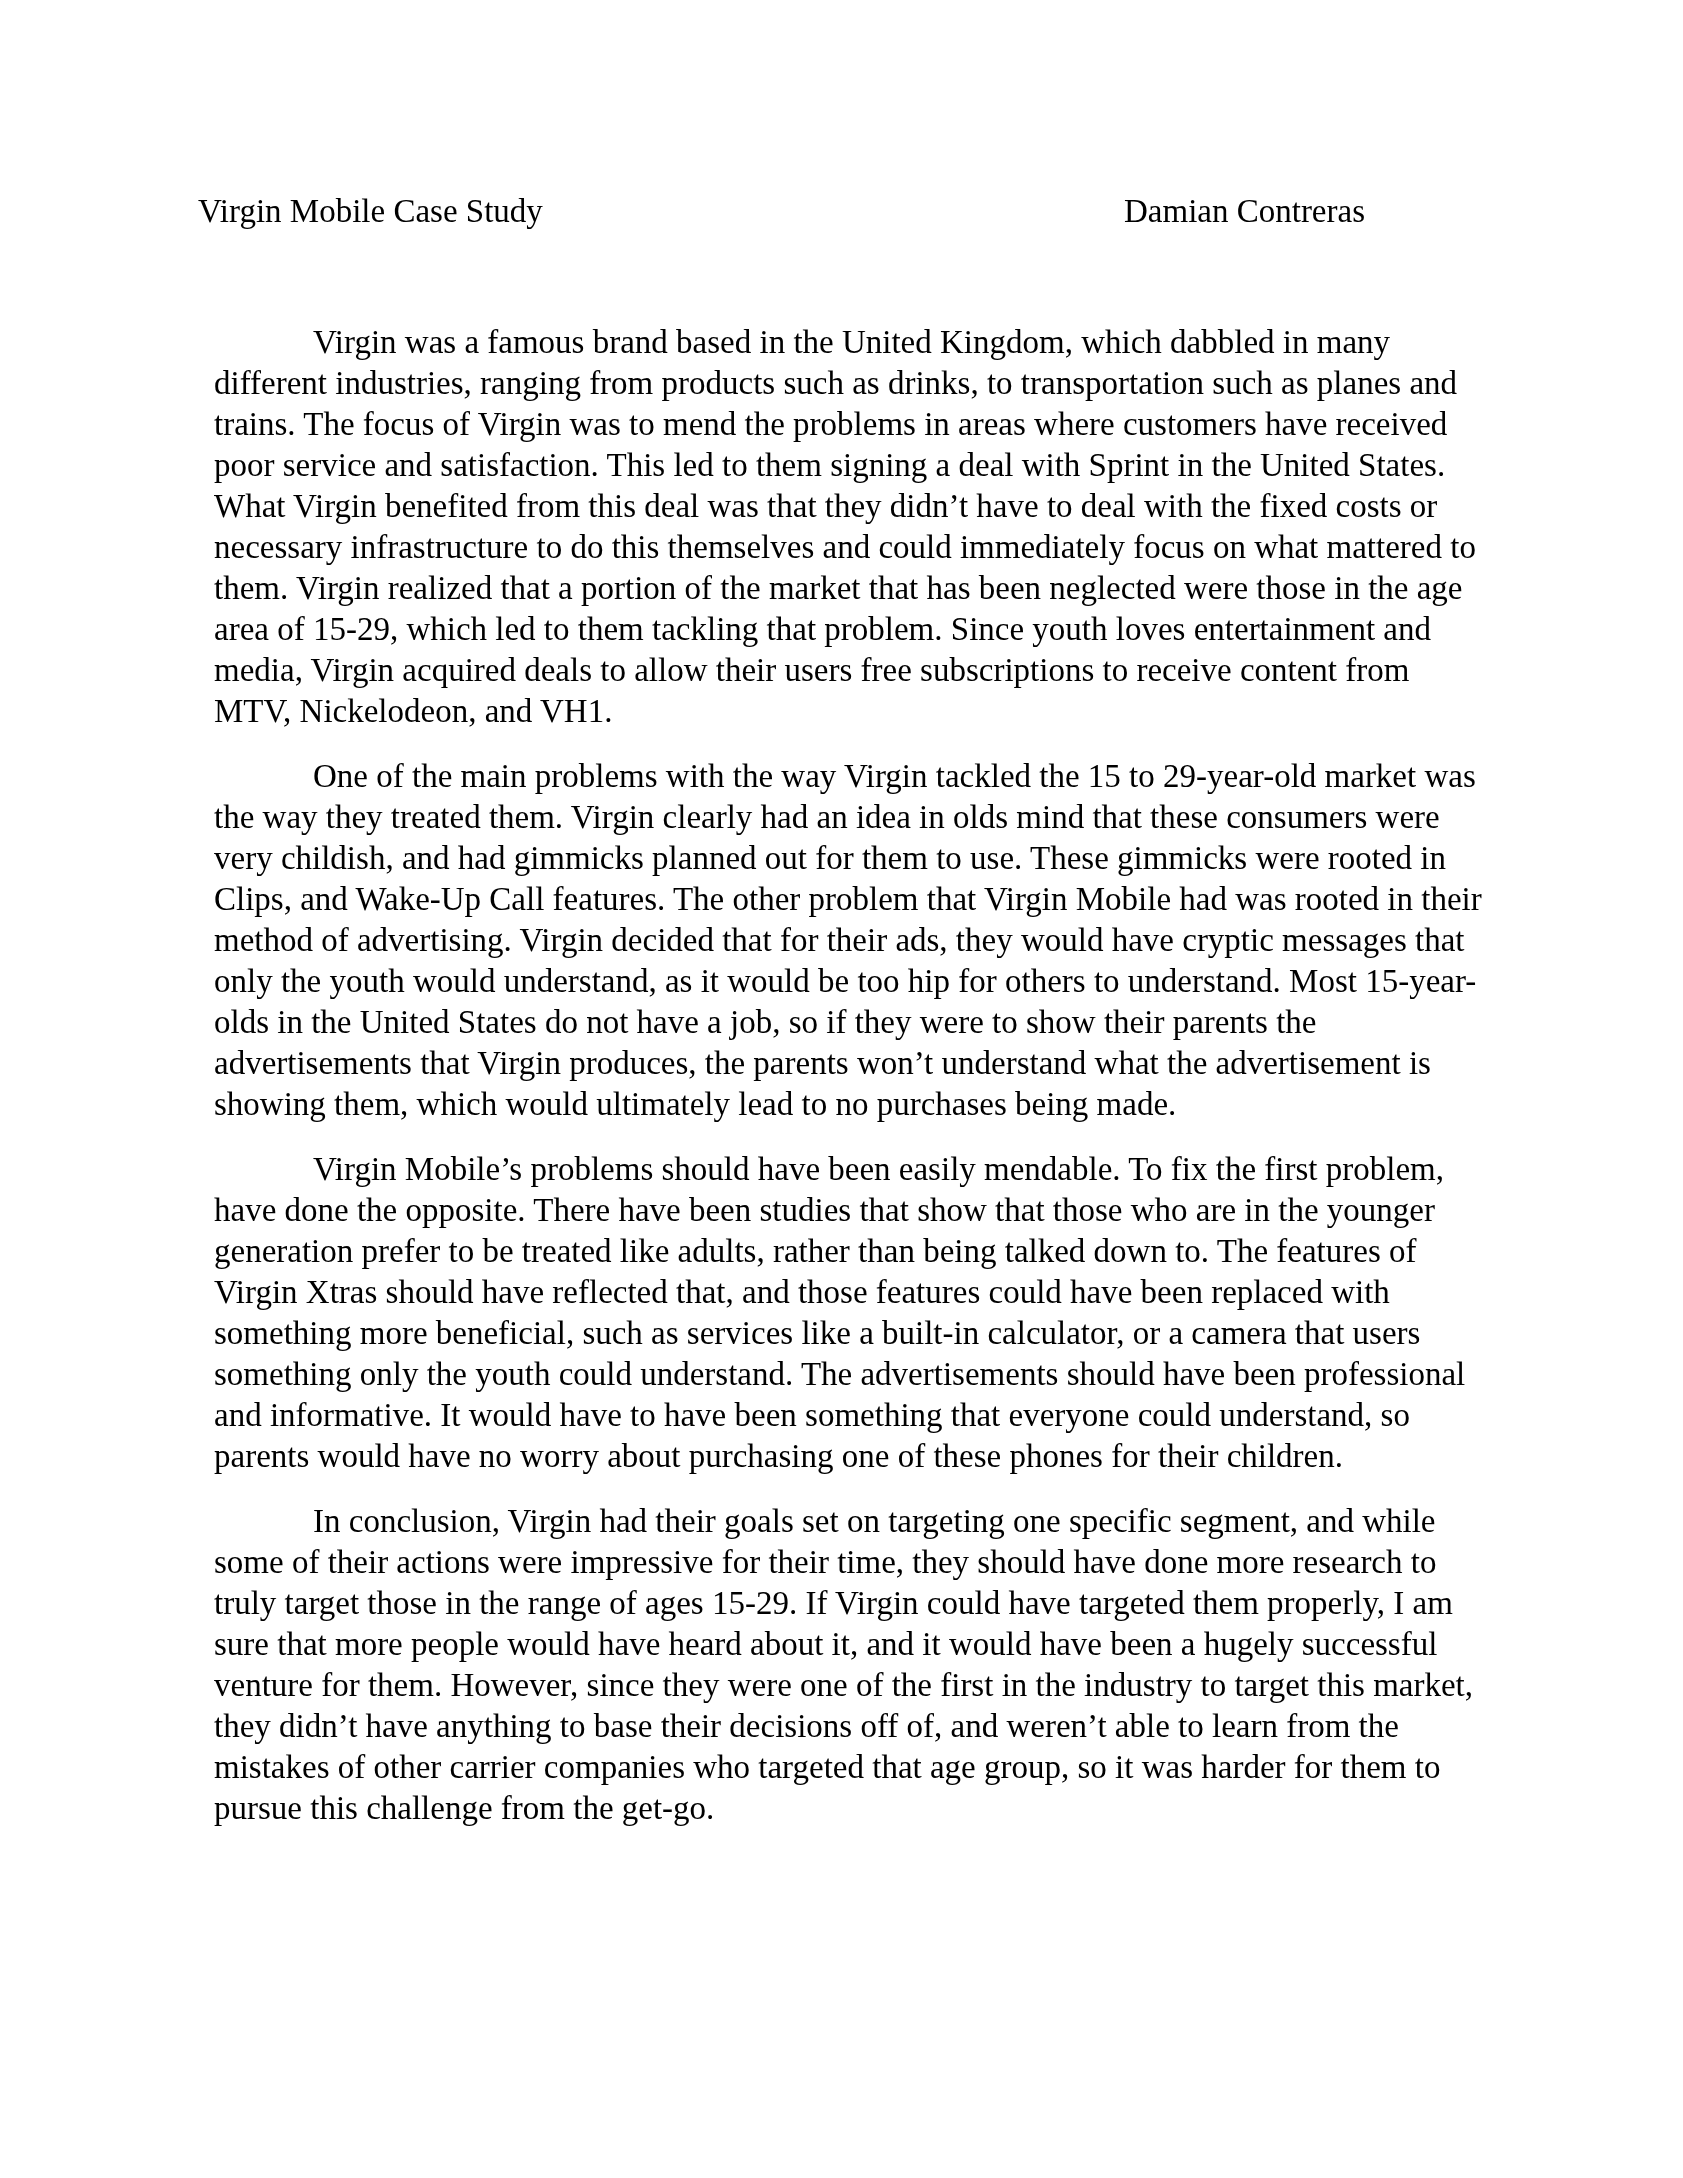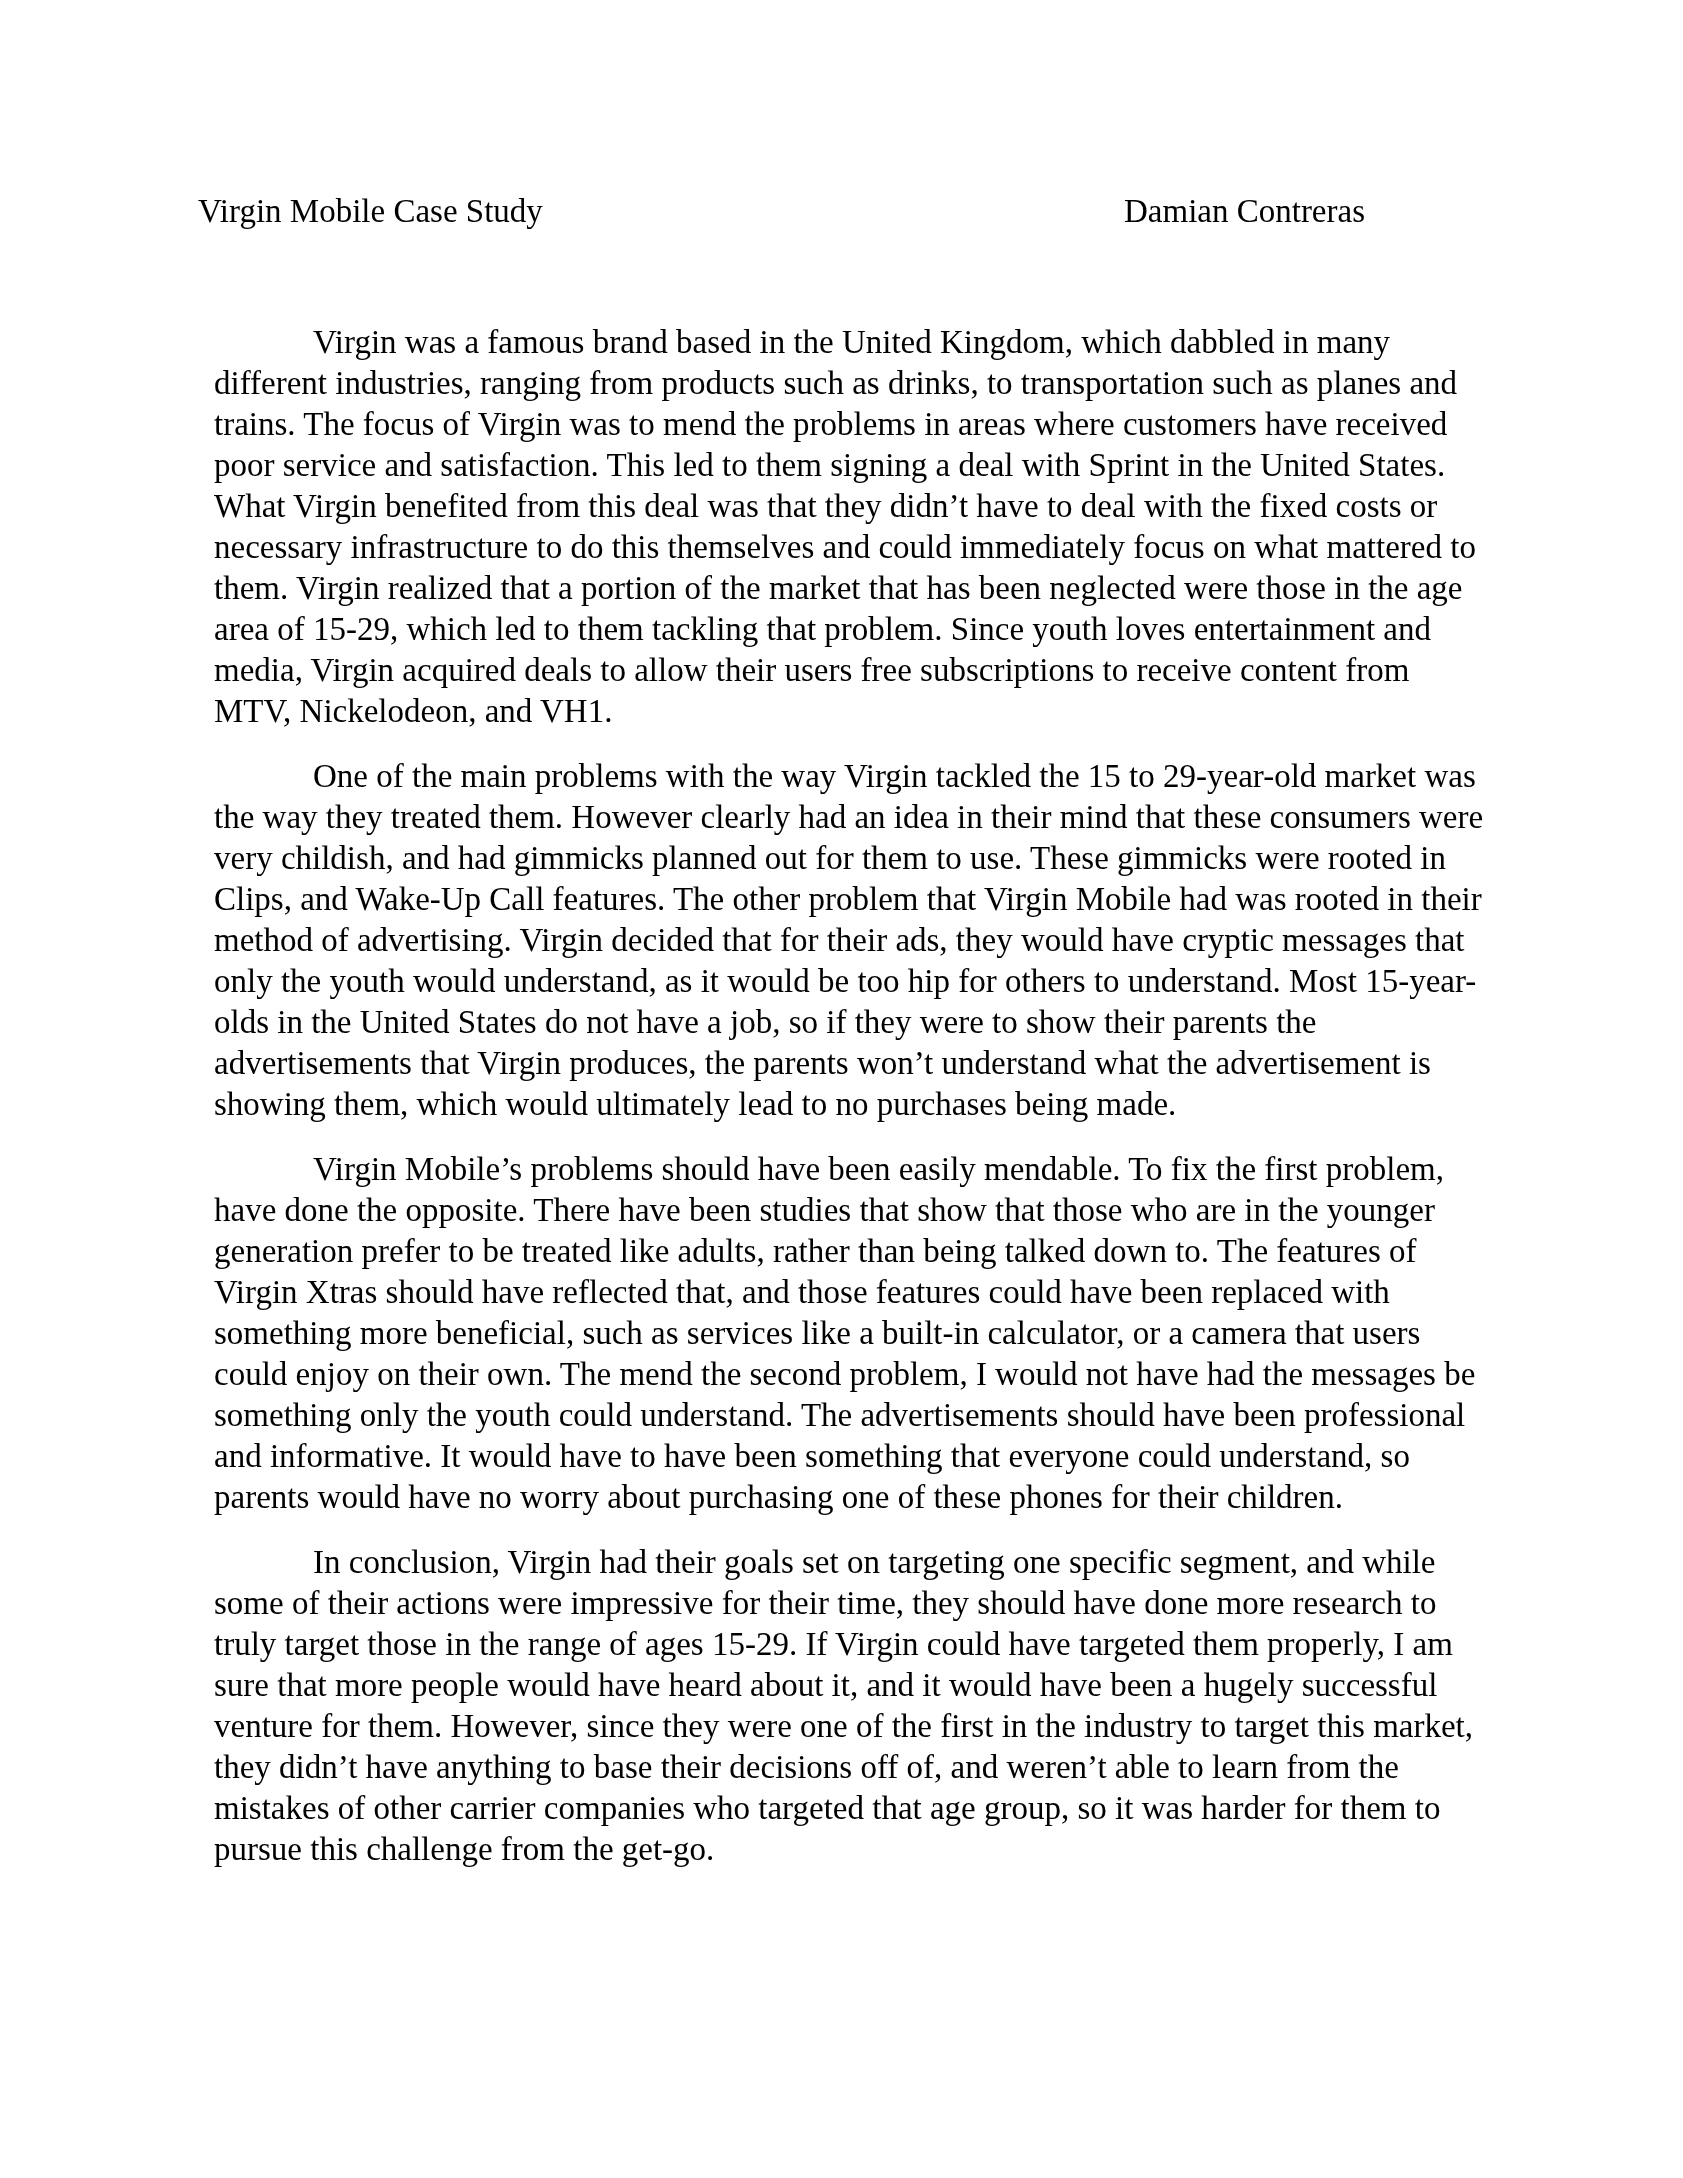--- a/index.html
+++ b/index.html
@@ -57,36 +57,35 @@
         <div class="line">poor service and satisfaction. This led to them signing a deal with Sprint in the United States.</div>
         <div class="line">What Virgin benefited from this deal was that they didn’t have to deal with the fixed costs or</div>
         <div class="line">necessary infrastructure to do this themselves and could immediately focus on what mattered to</div>
         <div class="line">them. Virgin realized that a portion of the market that has been neglected were those in the age</div>
         <div class="line">area of 15-29, which led to them tackling that problem. Since youth loves entertainment and</div>
         <div class="line">media, Virgin acquired deals to allow their users free subscriptions to receive content from</div>
         <div class="line">MTV, Nickelodeon, and VH1.</div>
       </div>
       <div class="paragraph">
         <div class="line first">One of the main problems with the way Virgin tackled the 15 to 29-year-old market was</div>
-        <div class="line">the way they treated them. However clearly had an idea in their mind that these consumers were</div>
+        <div class="line">the way they treated them. Virgin clearly had an idea in olds mind that these consumers were</div>
         <div class="line">very childish, and had gimmicks planned out for them to use. These gimmicks were rooted in</div>
         <div class="line">Clips, and Wake-Up Call features. The other problem that Virgin Mobile had was rooted in their</div>
         <div class="line">method of advertising. Virgin decided that for their ads, they would have cryptic messages that</div>
         <div class="line">only the youth would understand, as it would be too hip for others to understand. Most 15-year-</div>
         <div class="line">olds in the United States do not have a job, so if they were to show their parents the</div>
         <div class="line">advertisements that Virgin produces, the parents won’t understand what the advertisement is</div>
         <div class="line">showing them, which would ultimately lead to no purchases being made.</div>
       </div>
       <div class="paragraph">
         <div class="line first">Virgin Mobile’s problems should have been easily mendable. To fix the first problem,</div>
         <div class="line">have done the opposite. There have been studies that show that those who are in the younger</div>
         <div class="line">generation prefer to be treated like adults, rather than being talked down to. The features of</div>
         <div class="line">Virgin Xtras should have reflected that, and those features could have been replaced with</div>
         <div class="line">something more beneficial, such as services like a built-in calculator, or a camera that users</div>
-        <div class="line">could enjoy on their own. The mend the second problem, I would not have had the messages be</div>
         <div class="line">something only the youth could understand. The advertisements should have been professional</div>
         <div class="line">and informative. It would have to have been something that everyone could understand, so</div>
         <div class="line">parents would have no worry about purchasing one of these phones for their children.</div>
       </div>
       <div class="paragraph">
         <div class="line first">In conclusion, Virgin had their goals set on targeting one specific segment, and while</div>
         <div class="line">some of their actions were impressive for their time, they should have done more research to</div>
         <div class="line">truly target those in the range of ages 15-29. If Virgin could have targeted them properly, I am</div>
         <div class="line">sure that more people would have heard about it, and it would have been a hugely successful</div>
         <div class="line">venture for them. However, since they were one of the first in the industry to target this market,</div>

